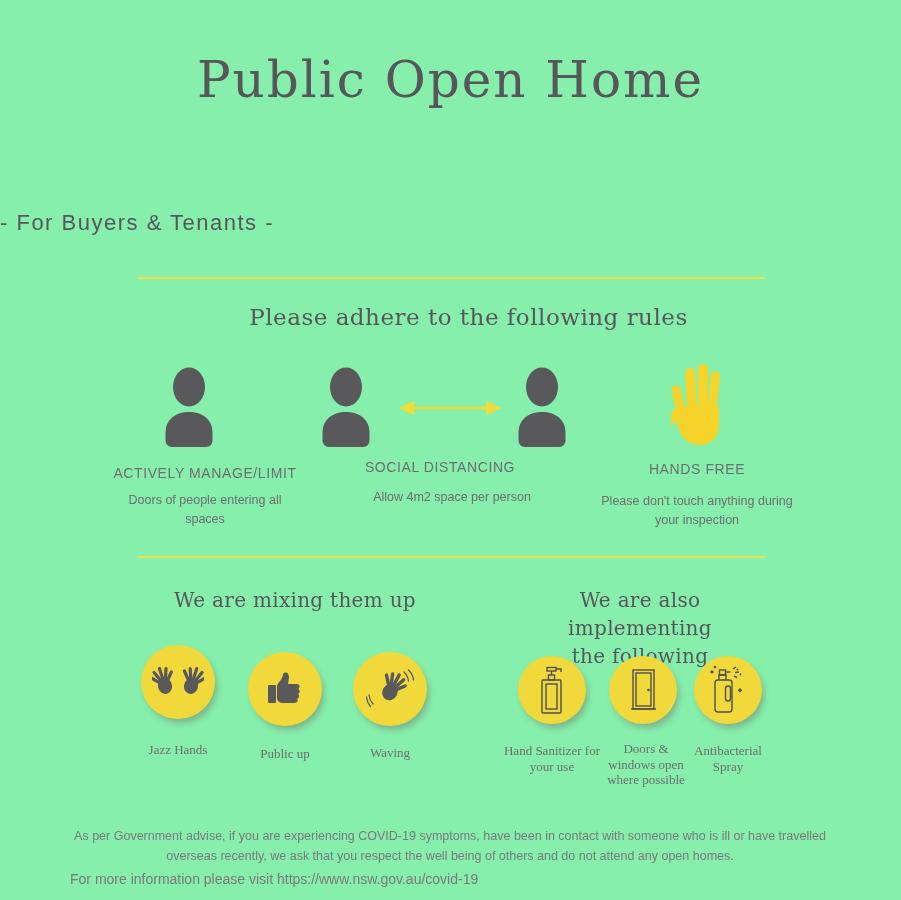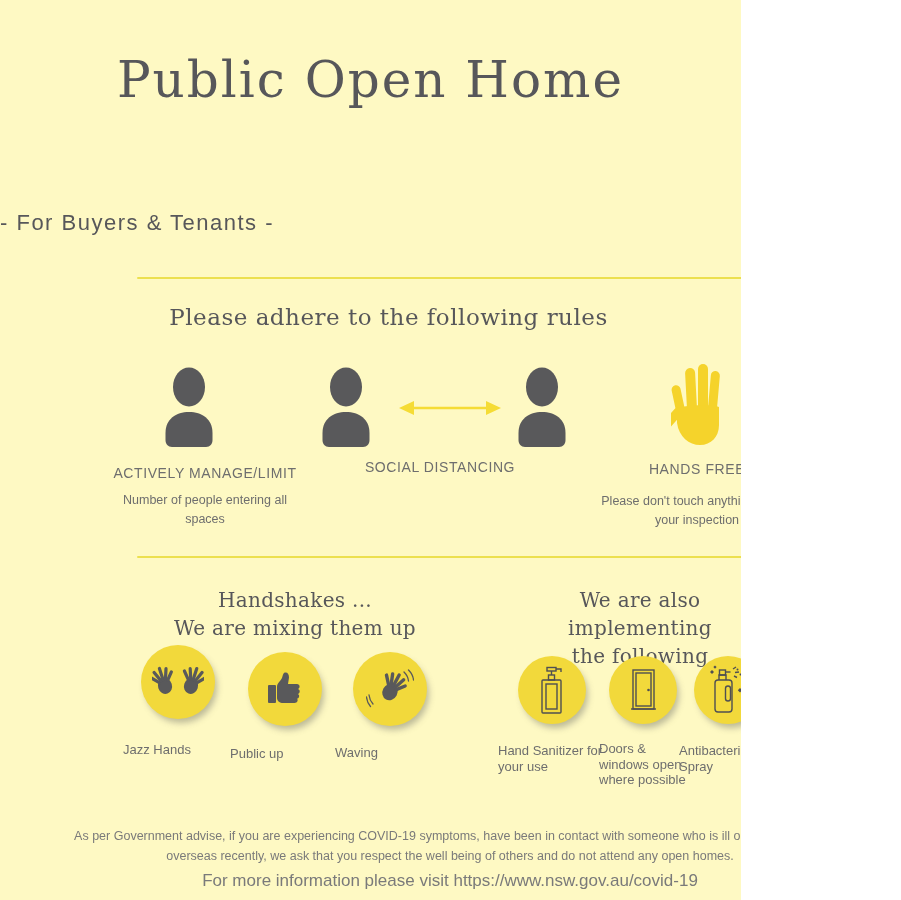--- a/index.html
+++ b/index.html
@@ -1,16 +1,16 @@
 <!DOCTYPE html>
 <html style="--accent_yellow: #F2D93B; --pale_yellow: #ECE04F; --bright_yellow: #F5DC35; --hand_yellow: #F5D32B; --icon_gray: #59595B; --line_icon_gray: #4F4F52; --heading_gray: #57575A; --text_gray: #6E6E6E; --footer_gray: #7A7A7A;"><head>
 <meta charset="utf-8">
 <style>
   html,body{margin:0;padding:0;background:#ffffff;}
-  .page{position:relative;width:741px;height:900px;background:#fef9c3;overflow:hidden;
+  .page{position:relative;width:901px;height:900px;background:#86efac;overflow:hidden;
         font-family:"Liberation Sans",sans-serif;}
   .abs{position:absolute;}
   .cx{transform:translateX(-50%);}
 
   
   .title{top:40px;left:0;width:100%;text-align:center;
          font-family:"DejaVu Serif",serif;font-weight:400;
          font-size:50px;line-height:80px;letter-spacing:2px;
          color:var(--heading_gray,#55555a);}
   .title span{display:block;}
@@ -48,34 +48,34 @@
   
   .circ{border-radius:50%;background:var(--accent_yellow,#f2d93b);
         box-shadow:3px 5px 6px -1px rgba(110,110,100,.45);
         display:flex;align-items:center;justify-content:center;}
   .big{width:74px;height:74px;} .small{width:68px;height:68px;}
   .c-jazz{left:141px;top:645px;} .c-thumb{left:248px;top:652px;} .c-wave{left:353px;top:652px;}
   .c-sani{left:518px;top:656px;} .c-door{left:609px;top:656px;} .c-spray{left:694px;top:656px;}
   .solid-ic{color:var(--icon_gray,#59595b);}
   .line-ic{color:var(--line_icon_gray,#4f4f52);}
 
-  .circ-label{text-align:left;font-size:13px;line-height:15.5px;
-              color:var(--text_gray,#6b6b6b);}
+  .circ-label{text-align:center;font-size:13px;line-height:15.5px;
+              color:var(--text_gray,#6b6b6b);font-family:Liberation Serif, serif;}
   .cl-jazz{left:178px;top:742px;width:110px;}
   .cl-thumb{left:285px;top:746px;width:110px;}
   .cl-wave{left:390px;top:745px;width:110px;}
   .cl-sani{left:552px;top:743px;width:108px;}
   .cl-door{left:646px;top:741px;width:94px;}
   .cl-spray{left:728px;top:743px;width:98px;}
 
   
   .footer-notice{left:450px;top:826px;width:760px;text-align:center;
                  font-size:12.5px;line-height:20px;color:var(--footer_gray,#7a7a7a);}
-  .footer-info{left:450px;top:871px;width:760px;text-align:center;
-               font-size:17px;color:var(--footer_gray,#7a7a7a);}
+  .footer-info{left:450px;top:871px;width:760px;text-align:left;
+               font-size:14px;color:var(--footer_gray,#7a7a7a);}
 </style>
 </head>
 <body>
 
 <div class="page">
 
   <div class="abs title">
     <span>Public Open Home</span>
   </div>
   <div class="abs subtitle">- For Buyers &amp; Tenants -</div>
@@ -109,27 +109,27 @@
       <rect x="38.5" y="10" width="9" height="40" rx="4.5" transform="rotate(5 43 30)"></rect>
       <rect x="-3" y="44" width="9" height="26" rx="4.5" transform="rotate(42 1.5 57)"></rect>
       <path d="M6,47 C14,44 40,43 48,46 L48,64 C48,76 40,84 29,84 C18,84 8,76 6,62 Z"></path>
     </g>
   </svg>
 
   <div class="abs cx rule-label rl1">ACTIVELY MANAGE/LIMIT</div>
   <div class="abs cx rule-label rl2">SOCIAL DISTANCING</div>
   <div class="abs cx rule-label rl3">HANDS FREE</div>
 
-  <div class="abs cx rule-desc rd1">Number of people entering all spaces</div>
+  <div class="abs cx rule-desc rd1">Doors of people entering all spaces</div>
+  <div class="abs cx rule-desc rd2">Allow 4m2 space per person</div>
   <div class="abs cx rule-desc rd3">Please don't touch anything during your inspection</div>
 
   <div class="abs divider div2"></div>
 
   <div class="abs cx serif-h sub-h hand-h">
-    <span>Handshakes ...</span>
     <span>We are mixing them up</span>
   </div>
 
   <div class="abs cx serif-h sub-h impl-h">
     <span>We are also implementing</span>
     <span>the following</span>
   </div>
 
   <div class="abs circ big c-jazz">
     <svg width="52" height="36" viewBox="0 0 52 36" class="solid-ic">

